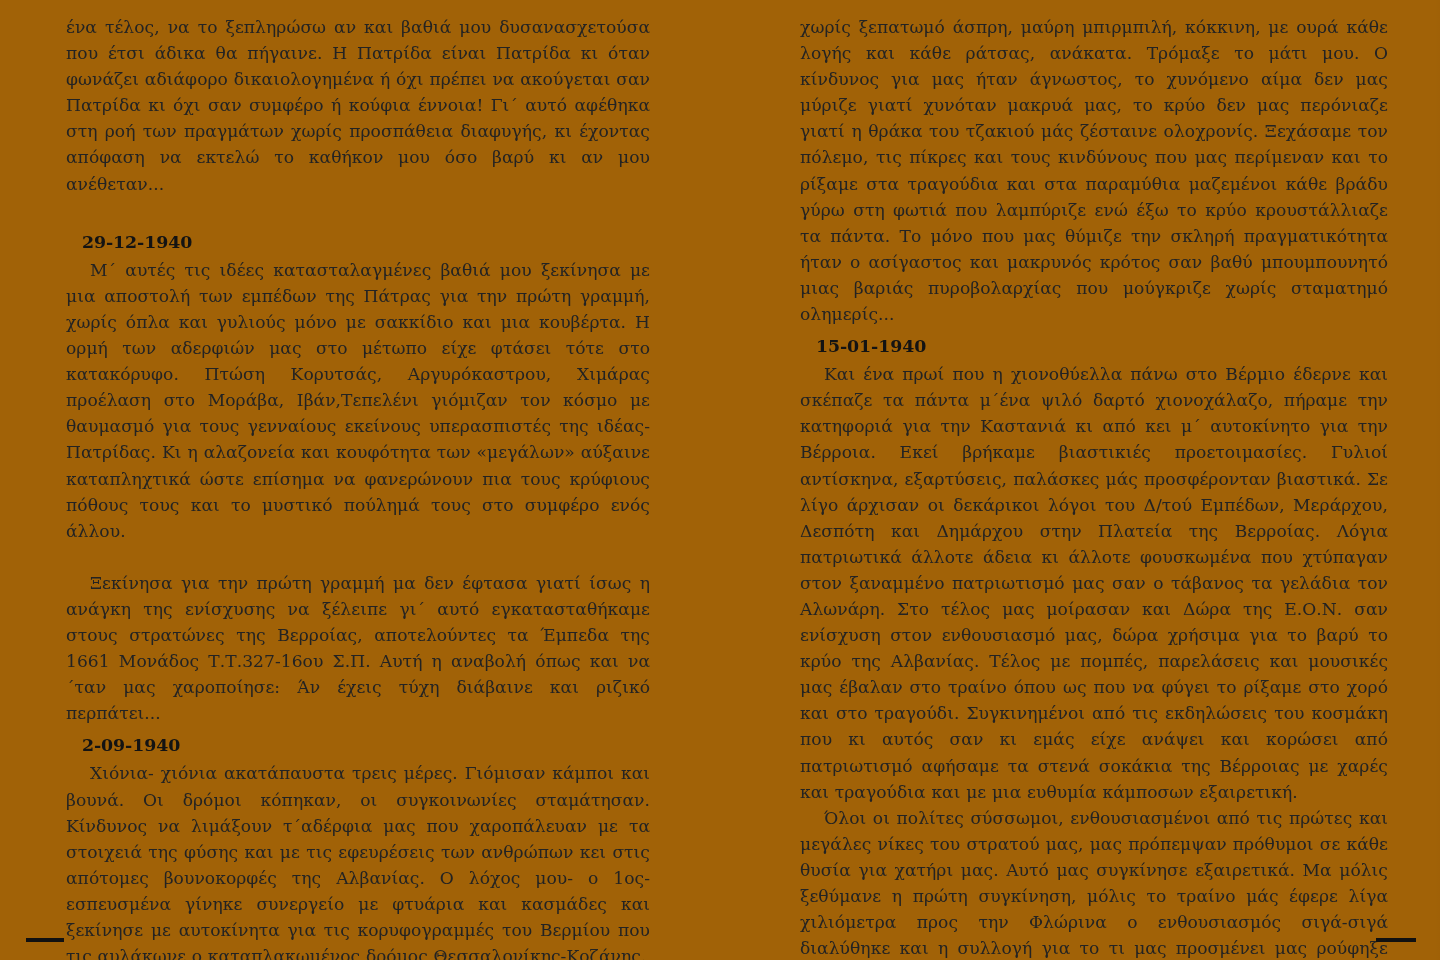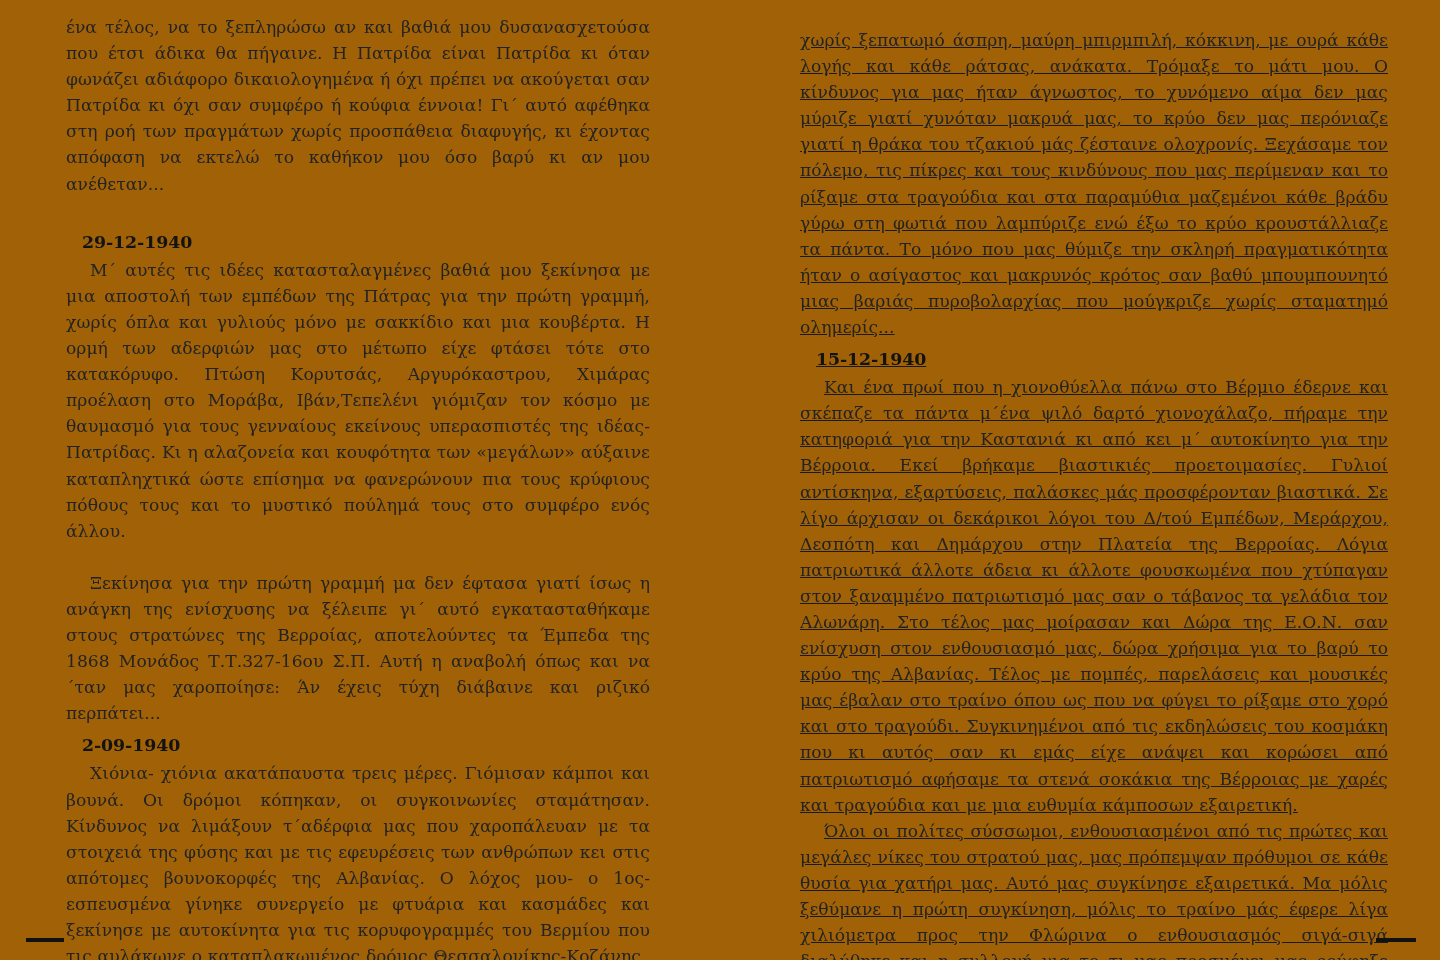--- a/index.html
+++ b/index.html
@@ -37,22 +37,21 @@
   .col {
     box-sizing: border-box;
     position: relative;
   }
   .col-left {
     width: 720px;
     padding: 14px 70px 0 66px;
   }
   .col-right {
     width: 720px;
-    padding: 27px 52px 0 80px;
-    text-decoration: underline;
+    padding: 14px 52px 0 80px;
   }
 
   .col-inner {
     width: 100%;
   }
 
   
   p.para {
     margin: 0;
     text-align: justify;
@@ -124,35 +123,35 @@
 
     <div class="col col-left">
       <div class="col-inner">
 
         <p class="para noindent cont" style="color: rgb(35, 35, 35);">ένα τέλος, να το ξεπληρώσω αν και βαθιά μου δυσανασχετούσα που έτσι άδικα θα πήγαινε. Η Πατρίδα είναι Πατρίδα κι όταν φωνάζει αδιάφορο δικαιολογημένα ή όχι πρέπει να ακούγεται σαν Πατρίδα κι όχι σαν συμφέρο ή κούφια έννοια! Γι΄ αυτό αφέθηκα στη ροή των πραγμάτων χωρίς προσπάθεια διαφυγής, κι έχοντας απόφαση να εκτελώ το καθήκον μου όσο βαρύ κι αν μου ανέθεταν...</p>
 
         <h3 class="date" style="color: rgb(19, 19, 19);">29-12-1940</h3>
 
         <p class="para cont" style="color: rgb(35, 35, 35);">Μ΄ αυτές τις ιδέες κατασταλαγμένες βαθιά μου ξεκίνησα με μια αποστολή των εμπέδων της Πάτρας για την πρώτη γραμμή, χωρίς όπλα και γυλιούς μόνο με σακκίδιο και μια κουβέρτα. Η ορμή των αδερφιών μας στο μέτωπο είχε φτάσει τότε στο κατακόρυφο. Πτώση Κορυτσάς, Αργυρόκαστρου, Χιμάρας προέλαση στο Μοράβα, Ιβάν,Τεπελένι γιόμιζαν τον κόσμο με θαυμασμό για τους γενναίους εκείνους υπερασπιστές της ιδέας- Πατρίδας. Κι η αλαζονεία και κουφότητα των «μεγάλων» αύξαινε καταπληχτικά ώστε επίσημα να φανερώνουν πια τους κρύφιους πόθους τους και το μυστικό πούλημά τους στο συμφέρο ενός άλλου.</p>
 
-        <p class="para" style="color: rgb(35, 35, 35);">Ξεκίνησα για την πρώτη γραμμή μα δεν έφτασα γιατί ίσως η ανάγκη της ενίσχυσης να ξέλειπε γι΄ αυτό εγκατασταθήκαμε στους στρατώνες της Βερροίας, αποτελούντες τα Έμπεδα της 1868 Μονάδος Τ.Τ.327-16ου Σ.Π. Αυτή η αναβολή όπως και να ΄ταν μας χαροποίησε: Άν έχεις τύχη διάβαινε και ριζικό περπάτει...</p>
+        <p class="para" style="color: rgb(35, 35, 35);">Ξεκίνησα για την πρώτη γραμμή μα δεν έφτασα γιατί ίσως η ανάγκη της ενίσχυσης να ξέλειπε γι΄ αυτό εγκατασταθήκαμε στους στρατώνες της Βερροίας, αποτελούντες τα Έμπεδα της 1661 Μονάδος Τ.Τ.327-16ου Σ.Π. Αυτή η αναβολή όπως και να ΄ταν μας χαροποίησε: Άν έχεις τύχη διάβαινε και ριζικό περπάτει...</p>
 
         <h3 class="date" style="color: rgb(19, 19, 19);">2-09-1940</h3>
 
         <p class="para" style="color: rgb(35, 35, 35);">Χιόνια- χιόνια ακατάπαυστα τρεις μέρες. Γιόμισαν κάμποι και βουνά. Οι δρόμοι κόπηκαν, οι συγκοινωνίες σταμάτησαν. Κίνδυνος να λιμάξουν τ΄αδέρφια μας που χαροπάλευαν με τα στοιχειά της φύσης και με τις εφευρέσεις των ανθρώπων κει στις απότομες βουνοκορφές της Αλβανίας. Ο λόχος μου- ο 1ος- εσπευσμένα γίνηκε συνεργείο με φτυάρια και κασμάδες και ξεκίνησε με αυτοκίνητα για τις κορυφογραμμές του Βερμίου που τις αυλάκωνε ο καταπλακωμένος δρόμος Θεσσαλονίκης-Κοζάνης.</p>
 
       </div>
     </div>
 
     <div class="col col-right">
       <div class="col-inner">
 
         <p class="para noindent" style="color: rgb(35, 35, 35);">χωρίς ξεπατωμό άσπρη, μαύρη μπιρμπιλή, κόκκινη, με ουρά κάθε λογής και κάθε ράτσας, ανάκατα. Τρόμαξε το μάτι μου. Ο κίνδυνος για μας ήταν άγνωστος, το χυνόμενο αίμα δεν μας μύριζε γιατί χυνόταν μακρυά μας, το κρύο δεν μας περόνιαζε γιατί η θράκα του τζακιού μάς ζέσταινε ολοχρονίς. Ξεχάσαμε τον πόλεμο, τις πίκρες και τους κινδύνους που μας περίμεναν και το ρίξαμε στα τραγούδια και στα παραμύθια μαζεμένοι κάθε βράδυ γύρω στη φωτιά που λαμπύριζε ενώ έξω το κρύο κρουστάλλιαζε τα πάντα. Το μόνο που μας θύμιζε την σκληρή πραγματικότητα ήταν ο ασίγαστος και μακρυνός κρότος σαν βαθύ μπουμπουνητό μιας βαριάς πυροβολαρχίας που μούγκριζε χωρίς σταματημό ολημερίς...</p>
 
-        <h3 class="date" style="color: rgb(19, 19, 19);">15-12-1940</h3>
+        <h3 class="date" style="color: rgb(19, 19, 19);">15-01-1940</h3>
 
         <p class="para" style="color: rgb(35, 35, 35);">Και ένα πρωί που η χιονοθύελλα πάνω στο Βέρμιο έδερνε και σκέπαζε τα πάντα μ΄ένα ψιλό δαρτό χιονοχάλαζο, πήραμε την κατηφοριά για την Καστανιά κι από κει μ΄ αυτοκίνητο για την Βέρροια. Εκεί βρήκαμε βιαστικιές προετοιμασίες. Γυλιοί αντίσκηνα, εξαρτύσεις, παλάσκες μάς προσφέρονταν βιαστικά. Σε λίγο άρχισαν οι δεκάρικοι λόγοι του Δ/τού Εμπέδων, Μεράρχου, Δεσπότη και Δημάρχου στην Πλατεία της Βερροίας. Λόγια πατριωτικά άλλοτε άδεια κι άλλοτε φουσκωμένα που χτύπαγαν στον ξαναμμένο πατριωτισμό μας σαν ο τάβανος τα γελάδια τον Αλωνάρη. Στο τέλος μας μοίρασαν και Δώρα της Ε.Ο.Ν. σαν ενίσχυση στον ενθουσιασμό μας, δώρα χρήσιμα για το βαρύ το κρύο της Αλβανίας. Τέλος με πομπές, παρελάσεις και μουσικές μας έβαλαν στο τραίνο όπου ως που να φύγει το ρίξαμε στο χορό και στο τραγούδι. Συγκινημένοι από τις εκδηλώσεις του κοσμάκη που κι αυτός σαν κι εμάς είχε ανάψει και κορώσει από πατριωτισμό αφήσαμε τα στενά σοκάκια της Βέρροιας με χαρές και τραγούδια και με μια ευθυμία κάμποσων εξαιρετική.</p>
 
         <p class="para" style="color: rgb(35, 35, 35);">Όλοι οι πολίτες σύσσωμοι, ενθουσιασμένοι από τις πρώτες και μεγάλες νίκες του στρατού μας, μας πρόπεμψαν πρόθυμοι σε κάθε θυσία για χατήρι μας. Αυτό μας συγκίνησε εξαιρετικά. Μα μόλις ξεθύμανε η πρώτη συγκίνηση, μόλις το τραίνο μάς έφερε λίγα χιλιόμετρα προς την Φλώρινα ο ενθουσιασμός σιγά-σιγά διαλύθηκε και η συλλογή για το τι μας προσμένει μας ρούφηξε ώστε μια σιγή και μια μελαγχολία ν΄ απλωθεί στο κατασκότεινο φορτηγό βαγόνι.</p>
 
       </div>
     </div>
 
   </div>
 

